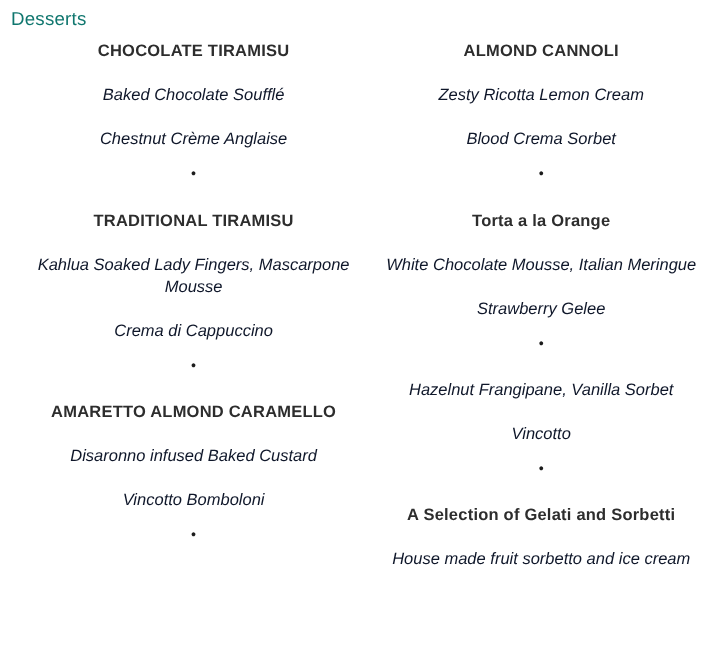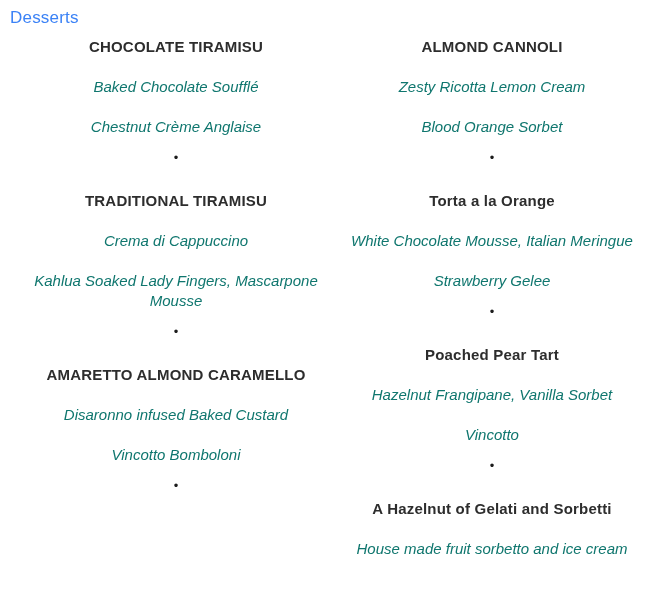--- a/index.html
+++ b/index.html
@@ -8,21 +8,21 @@
     width: 650px;
     height: 597px;
     background: #ffffff;
     font-family: "Liberation Sans", "DejaVu Sans", sans-serif;
     overflow: hidden;
   }
   .page-title {
     padding: 8px 0 0 10px;
     font-size: 17px;
     line-height: 20px;
-    color: #3b82f6;
+    color: #0f766e;
     letter-spacing: 0.2px;
   }
   .menu {
     display: flex;
     margin-top: 9px;
     padding-left: 18px;
   }
   .menu-column {
     width: 322px;
     text-align: center;
@@ -33,21 +33,21 @@
     line-height: 20px;
     font-weight: 700;
     color: #2d2d2d;
     margin: 0 0 20px 0;
     letter-spacing: 0.2px;
   }
   .dish {
     font-size: 15px;
     line-height: 20px;
     font-style: italic;
-    color: #0f766e;
+    color: #0f172a;
     margin: 0 0 20px 0;
   }
   .bullet {
     font-size: 13px;
     line-height: 14px;
     color: #1c1c1c;
     margin: -6px 0 26px 0;
   }
 </style>
 </head>
@@ -61,57 +61,56 @@
 
     <div class="section">
       <div class="section-heading">CHOCOLATE TIRAMISU</div>
       <div class="dish">Baked Chocolate Soufflé</div>
       <div class="dish">Chestnut Crème Anglaise</div>
       <div class="bullet">•</div>
     </div>
 
     <div class="section">
       <div class="section-heading">TRADITIONAL TIRAMISU</div>
+      <div class="dish">Kahlua Soaked Lady Fingers, Mascarpone Mousse</div>
       <div class="dish">Crema di Cappuccino</div>
-      <div class="dish">Kahlua Soaked Lady Fingers, Mascarpone Mousse</div>
       <div class="bullet">•</div>
     </div>
 
     <div class="section">
       <div class="section-heading">AMARETTO ALMOND CARAMELLO</div>
       <div class="dish">Disaronno infused Baked Custard</div>
       <div class="dish">Vincotto Bomboloni</div>
       <div class="bullet">•</div>
     </div>
 
   </div>
 
   <div class="menu-column">
 
     <div class="section">
       <div class="section-heading">ALMOND CANNOLI</div>
       <div class="dish">Zesty Ricotta Lemon Cream</div>
-      <div class="dish">Blood Orange Sorbet</div>
+      <div class="dish">Blood Crema Sorbet</div>
       <div class="bullet">•</div>
     </div>
 
     <div class="section">
       <div class="section-heading">Torta a la Orange</div>
       <div class="dish">White Chocolate Mousse, Italian Meringue</div>
       <div class="dish">Strawberry Gelee</div>
       <div class="bullet">•</div>
     </div>
 
     <div class="section">
-      <div class="section-heading">Poached Pear Tart</div>
       <div class="dish">Hazelnut Frangipane, Vanilla Sorbet</div>
       <div class="dish">Vincotto</div>
       <div class="bullet">•</div>
     </div>
 
     <div class="section">
-      <div class="section-heading">A Hazelnut of Gelati and Sorbetti</div>
+      <div class="section-heading">A Selection of Gelati and Sorbetti</div>
       <div class="dish">House made fruit sorbetto and ice cream</div>
     </div>
 
   </div>
 
 </div>
 
 </body></html>

